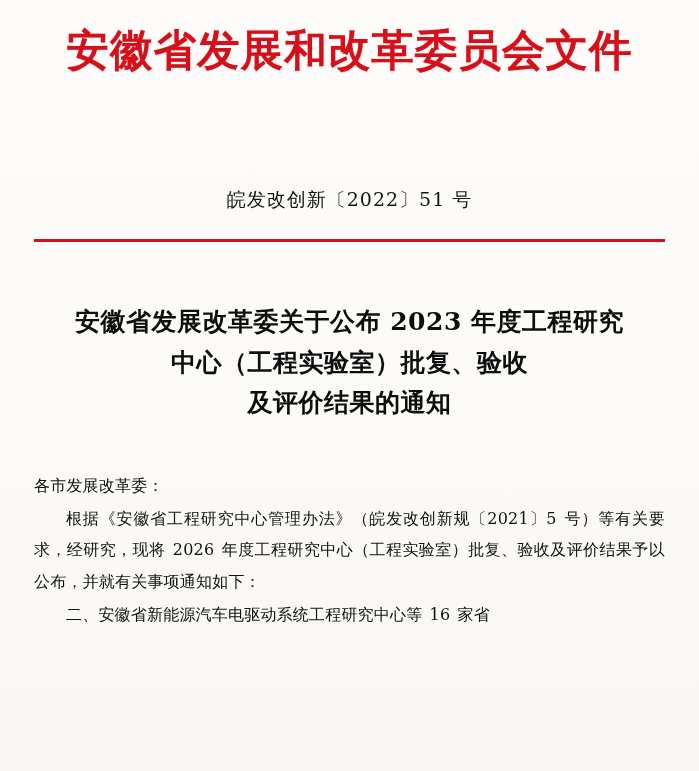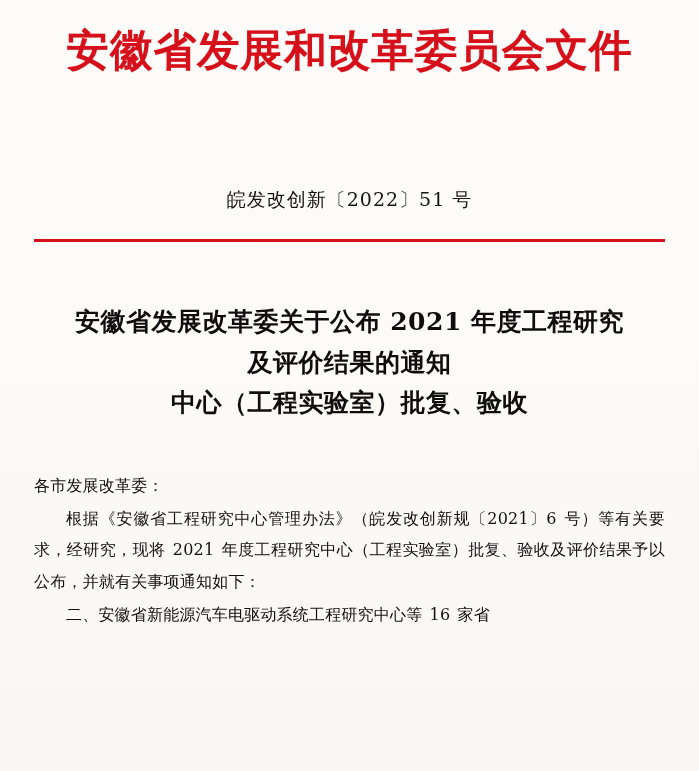--- a/index.html
+++ b/index.html
@@ -106,24 +106,24 @@
 
   <div class="masthead">
     <div class="masthead-title">安徽省发展和改革委员会文件</div>
   </div>
 
   <div class="doc-number">皖发改创新〔2022〕51 号</div>
 
   <div class="red-rule"></div>
 
   <div class="doc-title">
-    <span class="ln">安徽省发展改革委关于公布 2021 年度工程研究</span>
+    <span class="ln">安徽省发展改革委关于公布 2023 年度工程研究</span>
+    <span class="ln">中心（工程实验室）批复、验收</span>
     <span class="ln">及评价结果的通知</span>
-    <span class="ln">中心（工程实验室）批复、验收</span>
   </div>
 
   <div class="body-text">
     <div class="salutation">各市发展改革委：</div>
-    <div class="para just para-spaced">根据《安徽省工程研究中心管理办法》（皖发改创新规〔2021〕6 号）等有关要求，经研究，现将 2021 年度工程研究中心（工程实验室）批复、验收及评价结果予以公布，并就有关事项通知如下：</div>
+    <div class="para just para-spaced">根据《安徽省工程研究中心管理办法》（皖发改创新规〔2021〕5 号）等有关要求，经研究，现将 2026 年度工程研究中心（工程实验室）批复、验收及评价结果予以公布，并就有关事项通知如下：</div>
     <div class="para para-spaced">二、安徽省新能源汽车电驱动系统工程研究中心等 16 家省</div>
   </div>
 
 </div>
 
 </body></html>

